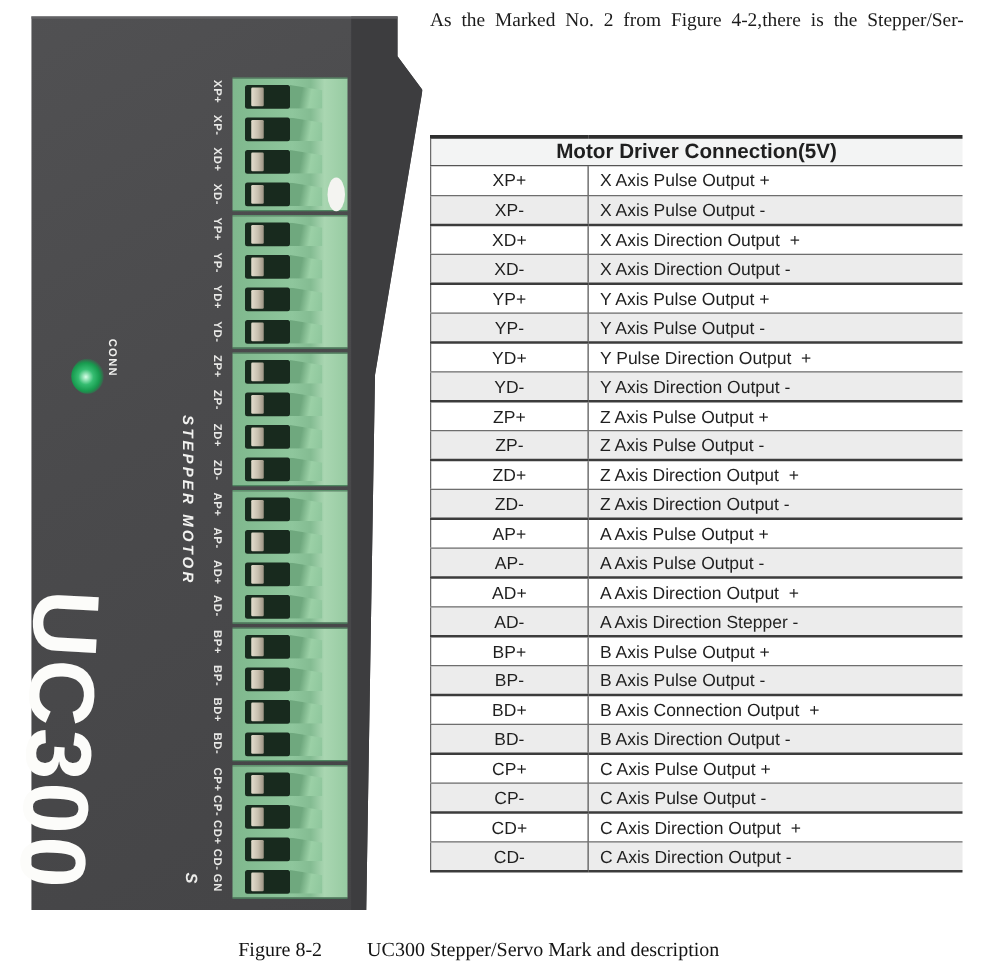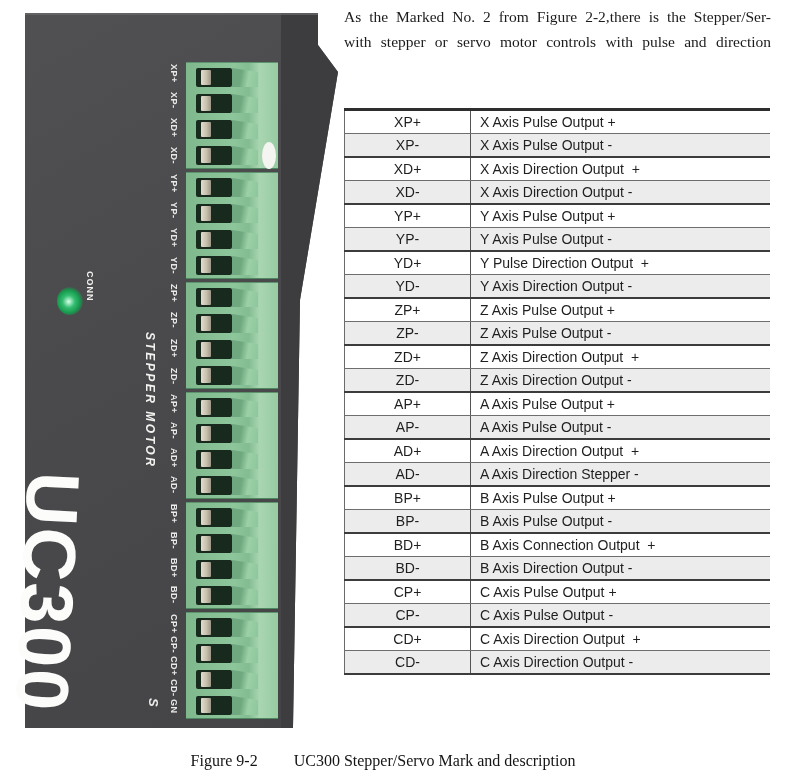--- a/index.html
+++ b/index.html
@@ -239,31 +239,33 @@
     <div class="conn-label vtext">CONN</div>
 
     <div class="stepper-label vtext">STEPPER MOTOR</div>
 
     <div class="uc300 vtext">UC300</div>
 
     <div class="s-label vtext">S</div>
   </div>
 
   <div class="para">
-      <div class="jline">As the Marked No. 2 from Figure 2-2,there is the Stepper/Ser-</div>
-      <div class="jline">with stepper or servo motor controls with pulse and direction</div>
+      <div class="jline">As the Marked No. 2 from Figure 4-2,there is the Stepper/Ser-</div>
     </div>
 
   <div class="table-wrap">
     <table class="pins">
       <colgroup>
           <col style="width:126px">
           <col style="width:299px">
         </colgroup>
       <thead>
+        <tr class="title-row">
+          <td colspan="2">Motor Driver Connection(5V)</td>
+        </tr>
       </thead>
       <tbody>
           <tr class="data">
             <td class="pin">XP+</td>
             <td class="desc">X Axis Pulse Output +</td>
           </tr>
           <tr class="data">
             <td class="pin">XP-</td>
             <td class="desc">X Axis Pulse Output -</td>
           </tr>
@@ -353,16 +355,16 @@
           </tr>
           <tr class="data">
             <td class="pin">CD-</td>
             <td class="desc">C Axis Direction Output -</td>
           </tr>
         </tbody>
     </table>
   </div>
 
   <div class="caption">
-    <span class="cap-label">Figure 9-2</span><span>UC300 Stepper/Servo Mark and description</span>
+    <span class="cap-label">Figure 8-2</span><span>UC300 Stepper/Servo Mark and description</span>
   </div>
 
 </div>
 
 </body></html>

